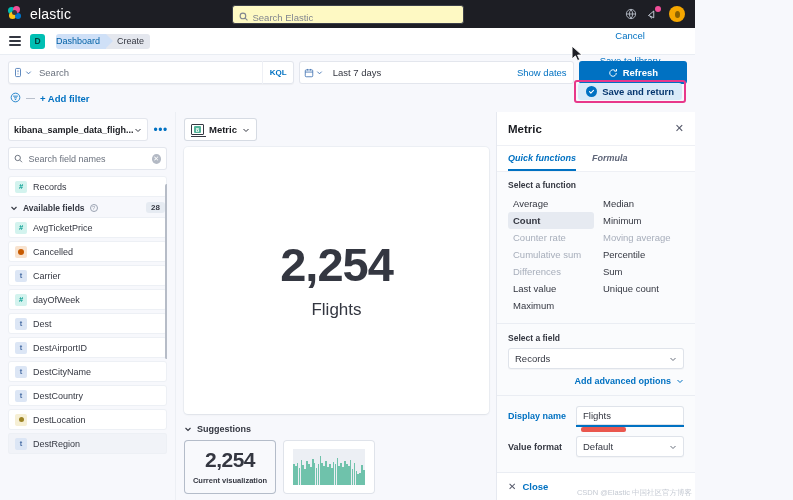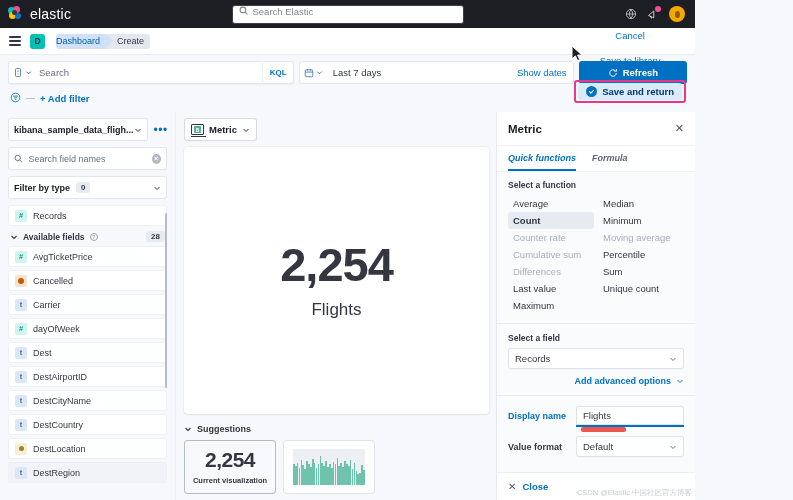--- a/index.html
+++ b/index.html
@@ -24,22 +24,22 @@
   .lm1 { width:7px;height:7px;background:#00bfb3;left:0;top:1px; }
   .lm2 { width:7px;height:7px;background:#f04e98;left:5px;top:0px; }
   .lm3 { width:7px;height:7px;background:#fec514;left:1px;top:6px; }
   .lm4 { width:6px;height:6px;background:#0077cc;left:7px;top:7px; }
   .lm5 { width:5px;height:5px;background:#343741;left:4px;top:4px; }
   .brand-text { color:#fff; font-size:14px; letter-spacing:.2px; }
 
   .global-search {
     position: absolute; left: 50%; transform: translateX(-50%);
     width: 232px; height: 19px;
-    background: #ffffff; border: 1px solid #3c3f48; border-radius: 3px;
-    display: flex; align-items: flex-start; gap: 5px; padding: 0 6px;
+    background: #fef9c3; border: 1px solid #3c3f48; border-radius: 3px;
+    display: flex; align-items: flex-end; gap: 5px; padding: 0 6px;
   }
   .global-search .gs-icon { color: #81858f; font-size: 9px; line-height:1; }
   .global-search .gs-ph { color: #81858f; font-size: 9.5px; }
 
   .top-right { margin-left:auto; display:flex; align-items:center; gap:10px; padding-right:2px; }
   .ticon { color:#d4dae5; opacity:.85; display:flex; }
   .news-wrap { position: relative; display:flex; }
   .news-dot {
     position:absolute; right:-2px; top:-2px;
     width:6px; height:6px; border-radius:50%; background:#f04e98;
@@ -481,27 +481,20 @@
 
       <div class="field-search">
         <svg width="9" height="9" viewBox="0 0 16 16" fill="none" stroke="#6a717d" stroke-width="1.8">
           <circle cx="7" cy="7" r="5"></circle>
             <path d="M11 11 L15 15"></path>
         </svg>
         <input value="" placeholder="Search field names" style="">
         <span class="clear-icn">✕</span>
       </div>
 
-      <div class="filter-type">
-        <span class="lbl">Filter by type</span>
-        <span class="cnt">0</span>
-        <svg width="8" height="8" viewBox="0 0 16 16" fill="none" stroke="#343741" stroke-width="2" style="margin-left:auto">
-            <path d="M3 6l5 5 5-5"></path>
-          </svg>
-      </div>
 
       <div class="fieldlist">
         <div class="field-chip">
           <span class="ficon num">#</span>
           <span class="fname">Records</span>
         </div>
 
         <div class="avail-row">
           <svg width="8" height="8" viewBox="0 0 16 16" fill="none" stroke="#343741" stroke-width="2.2">
               <path d="M3 6l5 5 5-5"></path>

